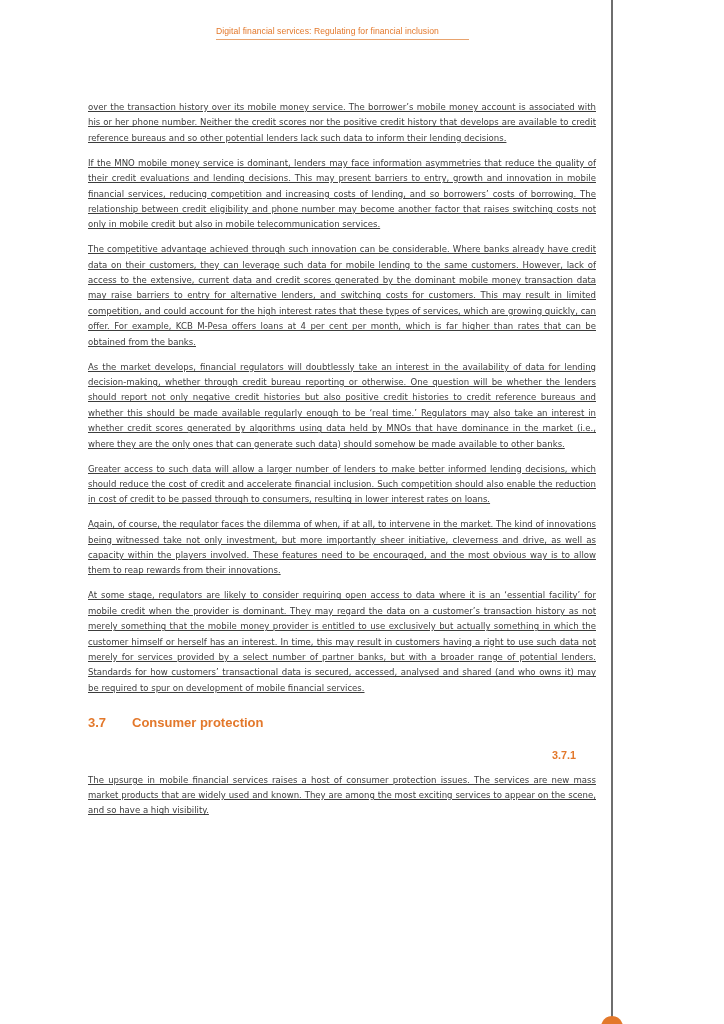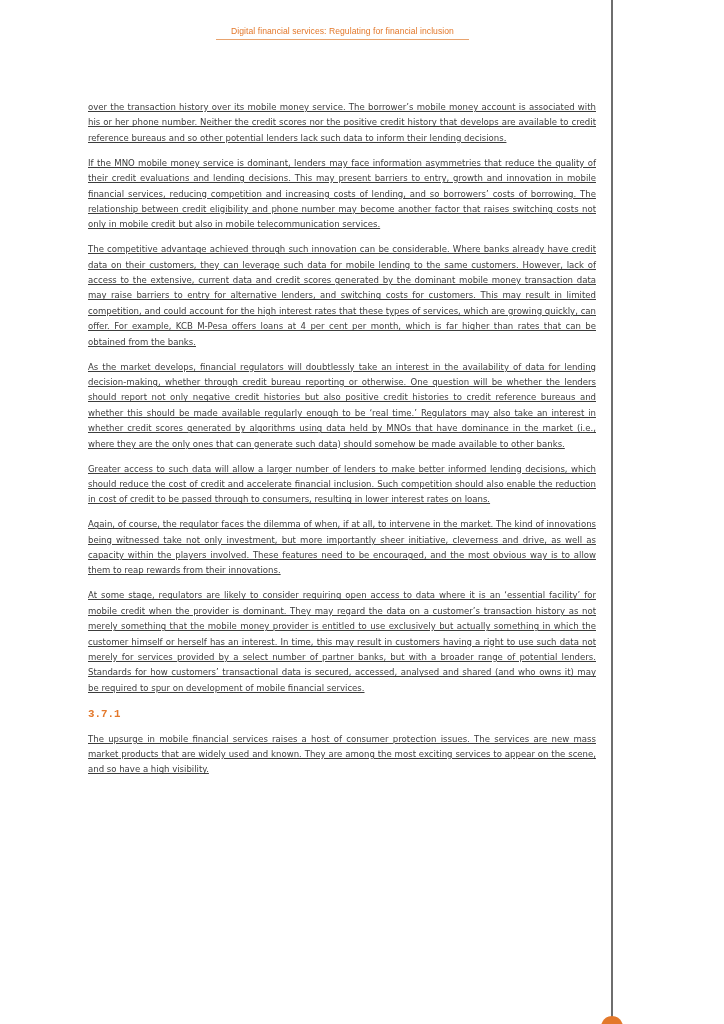--- a/index.html
+++ b/index.html
@@ -1,28 +1,28 @@
 <!DOCTYPE html>
 <html><head>
 <meta charset="utf-8">
 <style>
   html, body { margin: 0; padding: 0; background: #ffffff; }
   body { width: 724px; height: 1024px; position: relative; overflow: hidden; }
   .vline { position: absolute; left: 611px; top: 0; width: 2px; height: 1024px; background: #6e6e6e; }
-  .running-header { position: absolute; left: 216px; top: 26px; width: 253px; text-align: center;
+  .running-header { position: absolute; left: 216px; top: 26px; width: 253px; 
     font-family: "Liberation Sans", sans-serif; font-size: 8.6px; color: #e3782b; letter-spacing: 0.05px;
     padding-bottom: 3px; border-bottom: 1px solid #e8a36e; white-space: nowrap; }
   .content { position: absolute; left: 88px; top: 100px; width: 508px;
     font-family: "DejaVu Sans", sans-serif; font-size: 8.55px; line-height: 15.4px; color: #3c3c3c; }
   .content p { margin: 0 0 9.5px 0; text-align: justify; text-decoration: underline; }
   .h2 { font-family: "Liberation Sans", sans-serif; font-weight: bold; color: #e3782b; font-size: 13px;
     margin: 19px 0 0 0; height: 22px; display: flex; }
   .h2 .num { width: 44px; }
-  .h3 { font-family: Liberation Mono, monospace; font-weight: bold; color: #e3782b; font-size: 10.8px;
-    margin: 11px 0 9px 0; display: flex; }
+  .h3 { font-family: Liberation Sans, sans-serif; font-weight: bold; color: #e3782b; font-size: 10.8px;
+    margin: 11px 0 9px 0; display: flex; justify-content: flex-end; }
   .h3 .num { width: 44px; }
   .page-num { position: absolute; left: 601px; top: 972px; width: 22px; height: 22px; border-radius: 50%;
     background: #e3782b; color: #fff; font-family: "Liberation Sans", sans-serif; font-size: 8px;
     font-weight: bold; text-align: center; line-height: 22px; margin-top: 44px; }
 </style>
 </head>
 <body>
 
 <div class="vline"></div>
 
@@ -30,20 +30,24 @@
 
 <div class="content">
   <p>over the transaction history over its mobile money service. The borrower’s mobile money account is associated with his or her phone number. Neither the credit scores nor the positive credit history that develops are available to credit reference bureaus and so other potential lenders lack such data to inform their lending decisions.</p>
   <p>If the MNO mobile money service is dominant, lenders may face information asymmetries that reduce the quality of their credit evaluations and lending decisions. This may present barriers to entry, growth and innovation in mobile financial services, reducing competition and increasing costs of lending, and so borrowers’ costs of borrowing. The relationship between credit eligibility and phone number may become another factor that raises switching costs not only in mobile credit but also in mobile telecommunication services.</p>
   <p>The competitive advantage achieved through such innovation can be considerable. Where banks already have credit data on their customers, they can leverage such data for mobile lending to the same customers. However, lack of access to the extensive, current data and credit scores generated by the dominant mobile money transaction data may raise barriers to entry for alternative lenders, and switching costs for customers. This may result in limited competition, and could account for the high interest rates that these types of services, which are growing quickly, can offer. For example, KCB M-Pesa offers loans at 4 per cent per month, which is far higher than rates that can be obtained from the banks.</p>
   <p>As the market develops, financial regulators will doubtlessly take an interest in the availability of data for lending decision-making, whether through credit bureau reporting or otherwise. One question will be whether the lenders should report not only negative credit histories but also positive credit histories to credit reference bureaus and whether this should be made available regularly enough to be ‘real time.’ Regulators may also take an interest in whether credit scores generated by algorithms using data held by MNOs that have dominance in the market (i.e., where they are the only ones that can generate such data) should somehow be made available to other banks.</p>
   <p>Greater access to such data will allow a larger number of lenders to make better informed lending decisions, which should reduce the cost of credit and accelerate financial inclusion. Such competition should also enable the reduction in cost of credit to be passed through to consumers, resulting in lower interest rates on loans.</p>
   <p>Again, of course, the regulator faces the dilemma of when, if at all, to intervene in the market. The kind of innovations being witnessed take not only investment, but more importantly sheer initiative, cleverness and drive, as well as capacity within the players involved. These features need to be encouraged, and the most obvious way is to allow them to reap rewards from their innovations.</p>
   <p>At some stage, regulators are likely to consider requiring open access to data where it is an ‘essential facility’ for mobile credit when the provider is dominant. They may regard the data on a customer’s transaction history as not merely something that the mobile money provider is entitled to use exclusively but actually something in which the customer himself or herself has an interest. In time, this may result in customers having a right to use such data not merely for services provided by a select number of partner banks, but with a broader range of potential lenders. Standards for how customers’ transactional data is secured, accessed, analysed and shared (and who owns it) may be required to spur on development of mobile financial services.</p>
 
+  <div class="h2">
+    <span class="num">3.7</span>
+    <span>Consumer protection</span>
+  </div>
 
   <div class="h3">
     <span class="num">3.7.1</span>
   </div>
 
   <p>The upsurge in mobile financial services raises a host of consumer protection issues. The services are new mass market products that are widely used and known. They are among the most exciting services to appear on the scene, and so have a high visibility.</p>
 </div>
 
 <div class="page-num">49</div>
 

